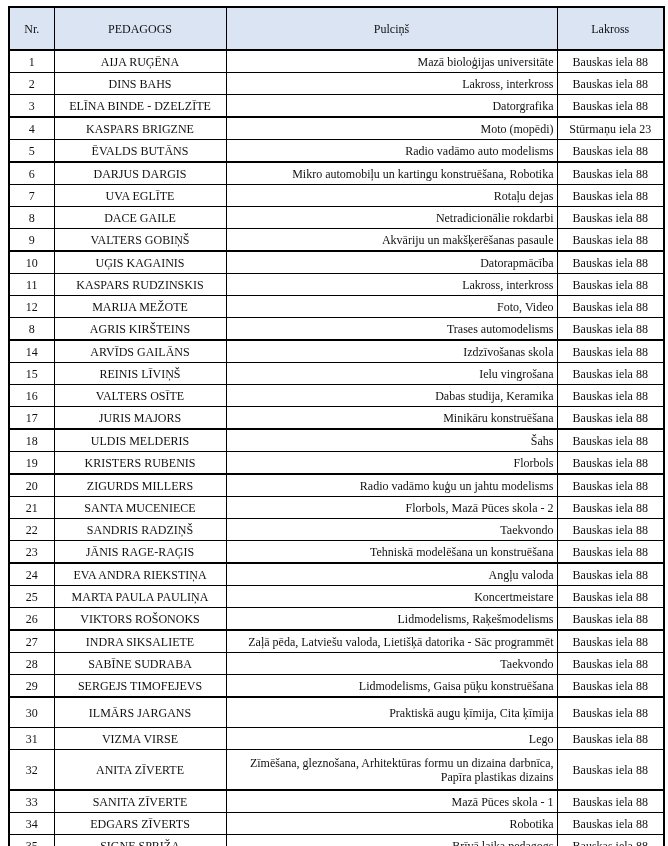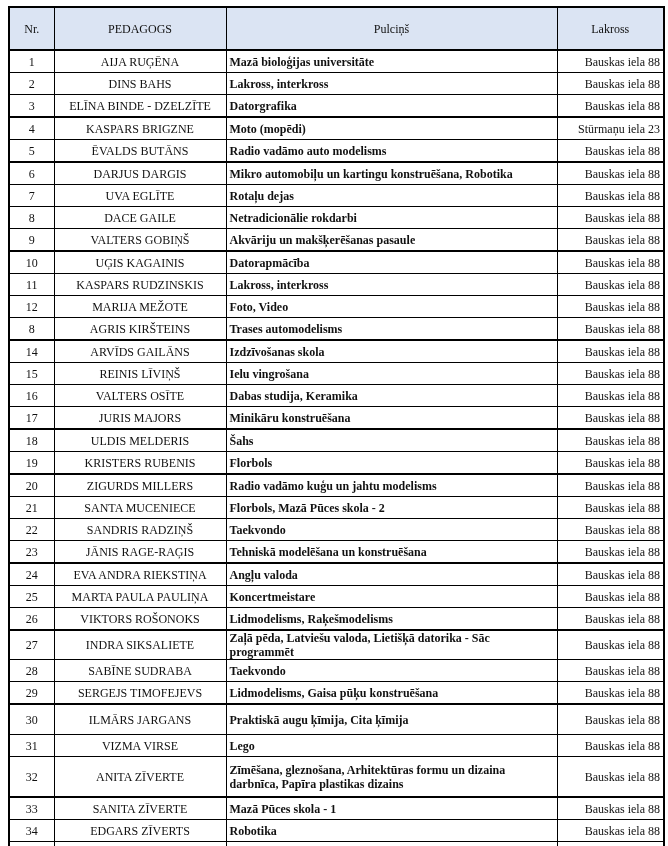--- a/index.html
+++ b/index.html
@@ -44,22 +44,22 @@
       font-weight: normal;
       text-align: center;
       height: 41px;
       font-size: 12px;
     }
     table.roster td {
       height: 21px;
     }
     table.roster td.nr { text-align: center; }
     table.roster td.ped { text-align: center; }
-    table.roster td.pul { text-align: left; white-space: normal; font-weight: bold; }
-    table.roster td.adr { text-align: right; margin-left: 12px; }
+    table.roster td.pul { text-align: right; white-space: normal; }
+    table.roster td.adr { text-align: center; margin-left: 12px; }
     table.roster tr.tall td { height: 29px; }
     table.roster tr.xtall td { height: 39px; }
     table.roster td:first-child, table.roster th:first-child { border-left-width: 2px; }
     table.roster td:nth-child(2), table.roster th:nth-child(2) { border-left-width: 1px; margin-top: 12px; }
     table.roster td:last-child, table.roster th:last-child { border-right-width: 2px; }
     table.roster th { border-top-width: 2px; border-bottom-width: 2px; }
   </style>
 </head>
 <body>
 

